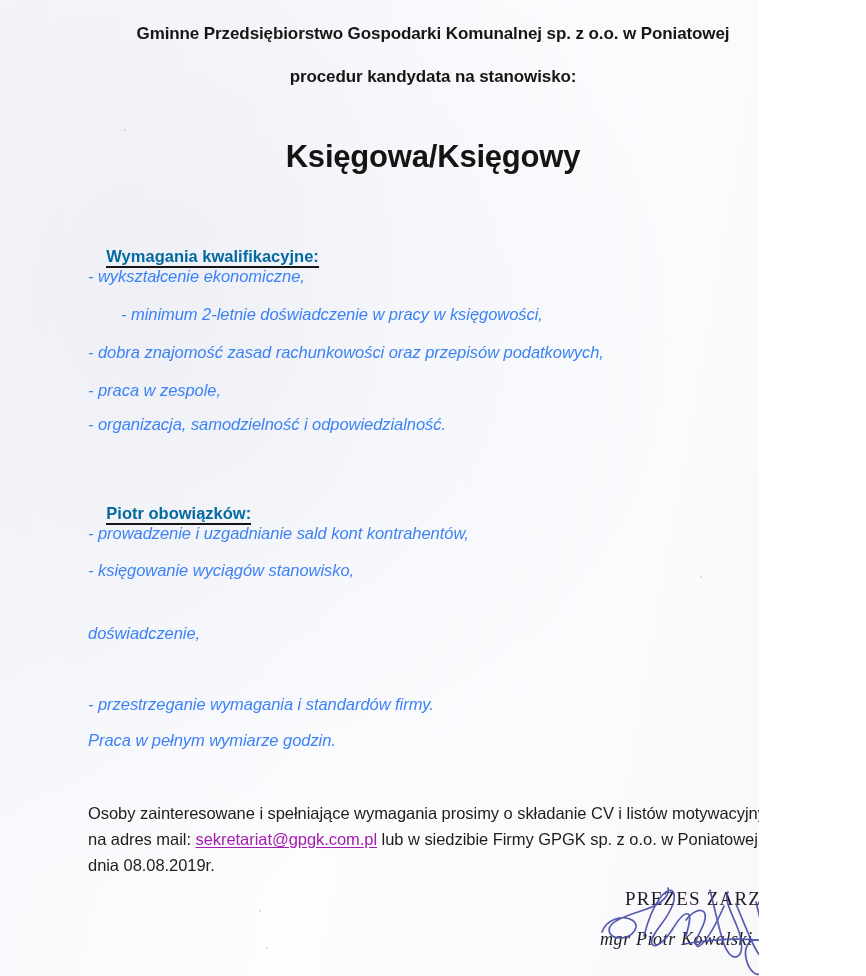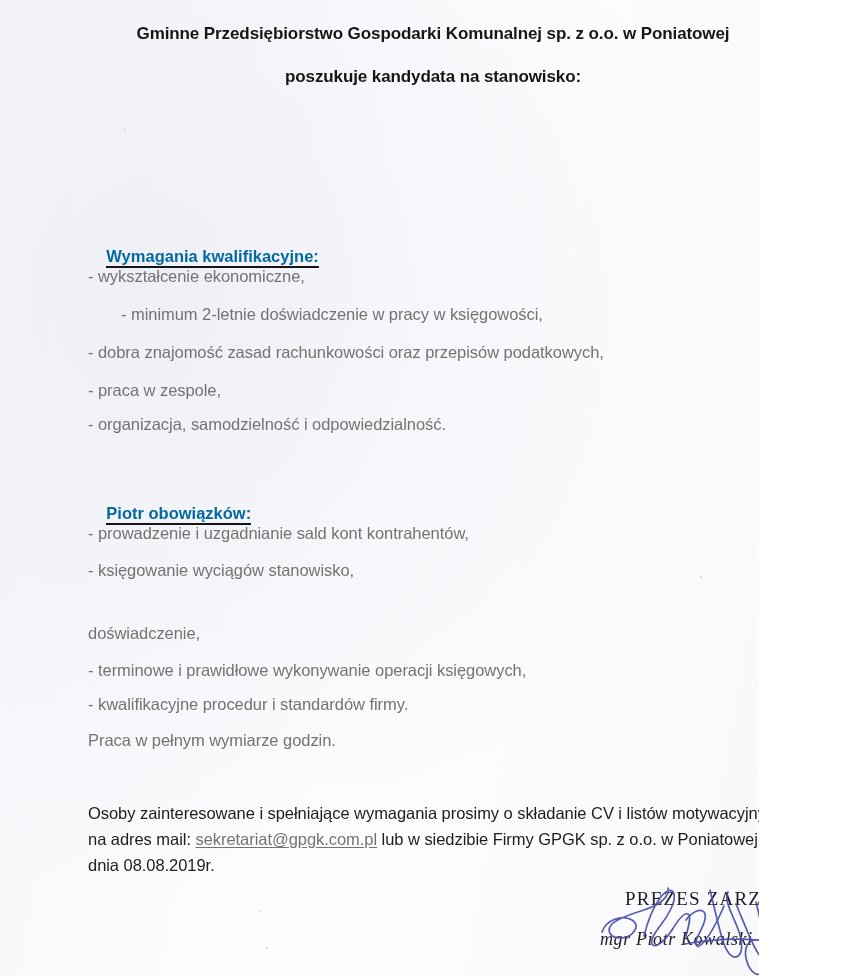--- a/index.html
+++ b/index.html
@@ -61,36 +61,37 @@
   }
   .section-heading .ul {
     border-bottom: 2px solid #151515;
     padding-bottom: 1px;
   }
 
   .body-line {
     position: absolute;
     left: 88px;
     font-size: 16.5px;
-    color: #737373;
+    color: #3b82f6;
     white-space: pre;
     letter-spacing: -0.05px;
+    font-style: italic;
   }
 
   .para {
     position: absolute;
     left: 88px;
     width: 700px;
     font-size: 16.5px;
     line-height: 26px;
     color: #1d1d1d;
     letter-spacing: -0.05px;
   }
   .mail-link {
-    color: #737373;
+    color: #a21caf;
     text-underline-offset: 2px;
   }
 
   .sign-title {
     position: absolute;
     font-family: "Liberation Serif", serif;
     font-size: 19px;
     letter-spacing: 1.2px;
     color: #1c1c22;
     white-space: pre;
@@ -125,42 +126,42 @@
   <div class="speck" style="left:824px;top:480px;width:2px;height:2px;"></div>
   <div class="speck" style="left:843px;top:499px;width:3px;height:3px;"></div>
   <div class="speck" style="left:700px;top:576px;width:2px;height:2px;opacity:.3;"></div>
   <div class="speck" style="left:828px;top:709px;width:2px;height:2px;opacity:.35;"></div>
   <div class="speck" style="left:259px;top:910px;width:2px;height:2px;opacity:.3;"></div>
   <div class="speck" style="left:266px;top:947px;width:2px;height:2px;opacity:.3;"></div>
   <div class="speck" style="left:124px;top:129px;width:2px;height:2px;opacity:.25;"></div>
 
   <div class="center-line head-line" style="top:24px;">Gminne Przedsiębiorstwo Gospodarki Komunalnej sp. z o.o. w Poniatowej</div>
 
-  <div class="center-line head-line" style="top:67px;">poszukuje kandydata na stanowisko:</div>
+  <div class="center-line head-line" style="top:67px;">procedur kandydata na stanowisko:</div>
 
+  <div class="center-line job-title" style="top:139px;">Księgowa/Księgowy</div>
 
   <div class="section-heading" style="top:228px;">
     <span class="ul">Wymagania kwalifikacyjne:</span>
   </div>
 
   <div class="body-line" style="top:267px;">- wykształcenie ekonomiczne,</div>
   <div class="body-line" style="top:305px;margin-left:33px;">- minimum 2-letnie doświadczenie w pracy w księgowości,</div>
   <div class="body-line" style="top:343px;">- dobra znajomość zasad rachunkowości oraz przepisów podatkowych,</div>
   <div class="body-line" style="top:381px;">- praca w zespole,</div>
   <div class="body-line" style="top:415px;">- organizacja, samodzielność i odpowiedzialność.</div>
 
   <div class="section-heading" style="top:485px;">
     <span class="ul">Piotr obowiązków:</span>
   </div>
 
   <div class="body-line" style="top:524px;">- prowadzenie i uzgadnianie sald kont kontrahentów,</div>
   <div class="body-line" style="top:561px;">- księgowanie wyciągów stanowisko,</div>
   <div class="body-line" style="top:624px;">doświadczenie,</div>
-  <div class="body-line" style="top:661px;">- terminowe i prawidłowe wykonywanie operacji księgowych,</div>
-  <div class="body-line" style="top:695px;">- kwalifikacyjne procedur i standardów firmy.</div>
+  <div class="body-line" style="top:695px;">- przestrzeganie wymagania i standardów firmy.</div>
 
   <div class="body-line" style="top:731px;text-align:right;">Praca w pełnym wymiarze godzin.</div>
 
   <div class="para" style="top:800px;"><span>Osoby zainteresowane i spełniające wymagania prosimy o składanie CV i listów motywacyjnych na adres mail: </span><a class="mail-link" href="#">sekretariat@gpgk.com.pl</a><span> lub w siedzibie Firmy GPGK sp. z o.o. w Poniatowej do dnia 08.08.2019r.</span></div>
 
   <div class="sign-title" style="left:598px;top:888px;margin-left:27px;">PREZES ZARZĄDU</div>
 
   <div class="sign-name" style="left:600px;top:929px;">mgr Piotr Kowalski</div>
 
   <svg id="signature-mark" viewBox="0 0 250 92">

